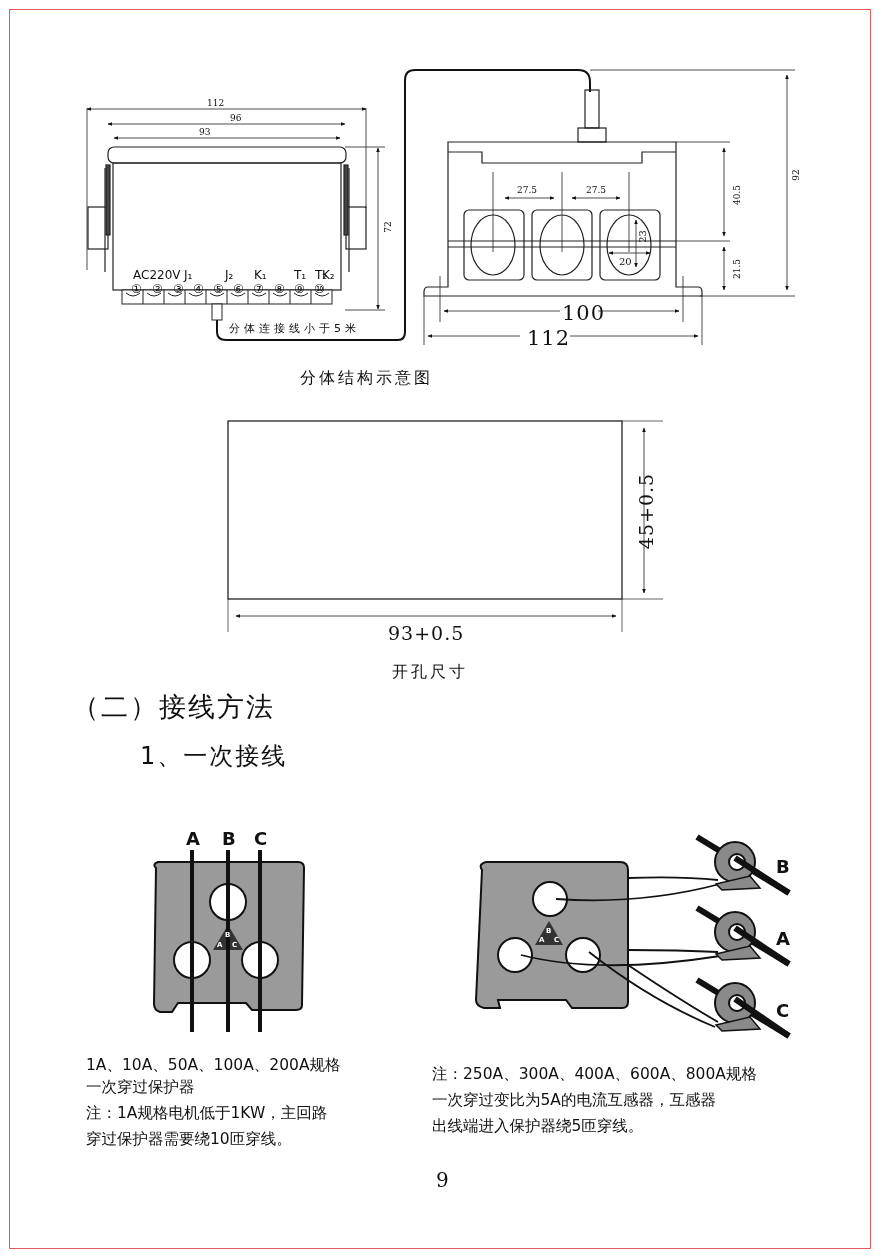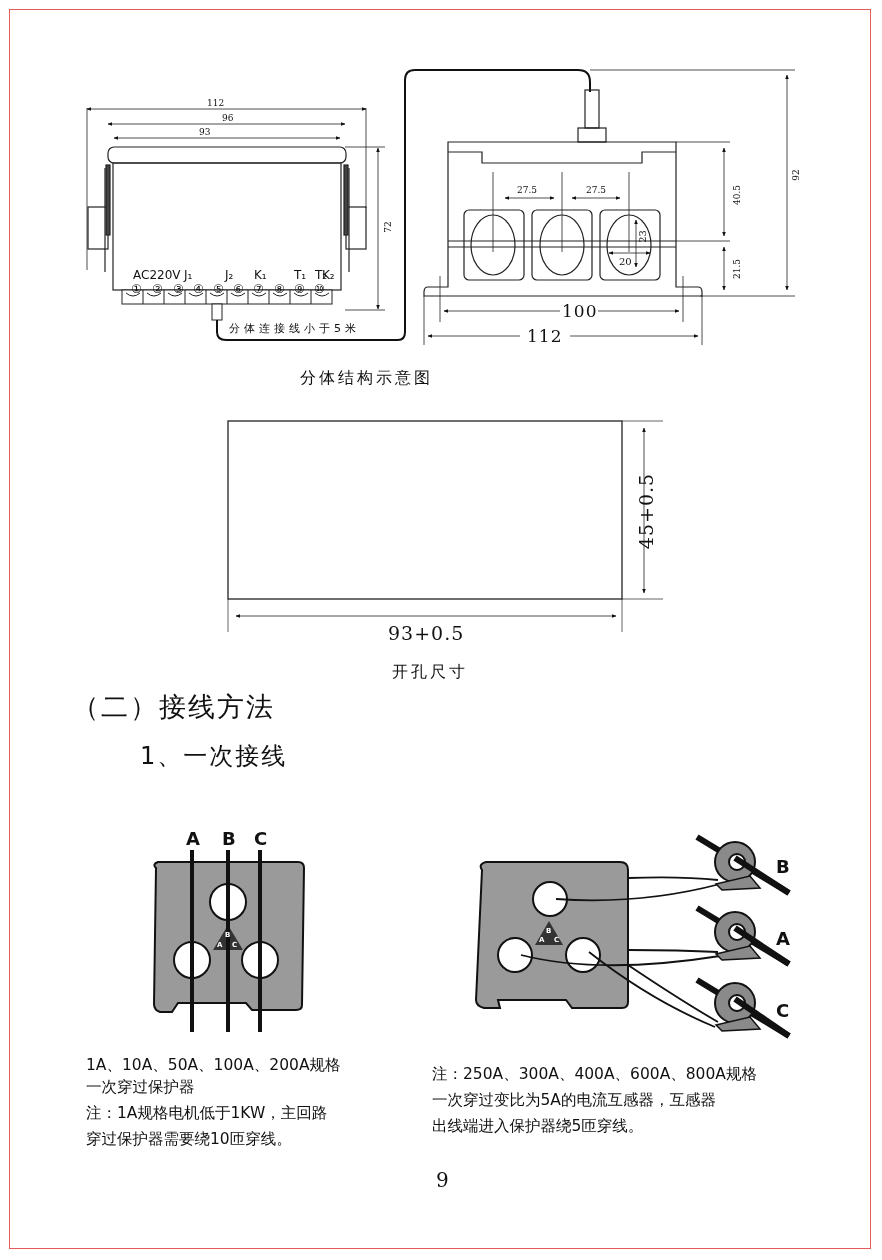--- a/index.html
+++ b/index.html
@@ -8,21 +8,21 @@
   .frame { position:absolute; left:9px; top:9px; width:862px; height:1240px;
            border:1px solid #e45a5a; box-sizing:border-box; }
   svg { position:absolute; left:0; top:0; overflow:visible; }
   .txt { position:absolute; white-space:nowrap; }
   .serif { font-family:"DejaVu Serif", serif; }
   .caption { font-size:16px; letter-spacing:3px; }
   .h2 { font-size:27px; letter-spacing:2px;text-align:center; }
   .h3 { font-size:24px; letter-spacing:2px; }
   .note { font-size:15.5px; line-height:22px; }
   .dimsm { font-family:"DejaVu Serif", serif; font-size:9px; }
-  .dimlg { font-family:"DejaVu Serif", serif; font-size:17px; letter-spacing:1px; }
+  .dimlg { font-family:"DejaVu Serif", serif; font-size:21px; letter-spacing:1px; }
   .term { font-size:12px; }
 </style>
 </head>
 <body>
 
 <div class="frame"></div>
 
 <svg width="882" height="1260">
   <defs>
     <marker id="arr" viewBox="0 0 10 10" refX="9" refY="5" markerWidth="6" markerHeight="6" orient="auto-start-reverse">
@@ -161,21 +161,21 @@
       <line x1="697" y1="980" x2="789" y2="1036" stroke="#111" stroke-width="6"></line>
       <circle cx="735" cy="1003" r="20" fill="#8a8a8a" stroke="#111" stroke-width="2"></circle>
       <circle cx="737" cy="1003" r="8" fill="#fff" stroke="#111" stroke-width="2"></circle>
       <line x1="735" y1="999" x2="789" y2="1036" stroke="#111" stroke-width="6"></line>
       <path d="M716,1025 L750,1017 L760,1029 L722,1031 Z" fill="#8a8a8a" stroke="#111" stroke-width="1.5"></path>
     </g>
   </g>
 </svg>
 
 <div class="txt dimsm" style="left:207px;top:98px;">112</div>
-<div class="txt dimsm" style="left:222px;top:113px;">96</div>
+<div class="txt dimsm" style="left:230px;top:113px;">96</div>
 <div class="txt dimsm" style="left:199px;top:127px;">93</div>
 <div class="txt dimsm" style="left:382px;top:222px;transform:rotate(-90deg);">72</div>
 
 <div class="txt term" style="left:133px;top:268px;">AC220V</div>
 <div class="txt term" style="left:184px;top:268px;">J₁</div>
 <div class="txt term" style="left:225px;top:268px;">J₂</div>
 <div class="txt term" style="left:254px;top:268px;">K₁</div>
 <div class="txt term" style="left:274px;top:268px;margin-left:48px;">K₂</div>
 <div class="txt term" style="left:294px;top:268px;">T₁</div>
 <div class="txt term" style="left:315px;top:268px;">T₂</div>

